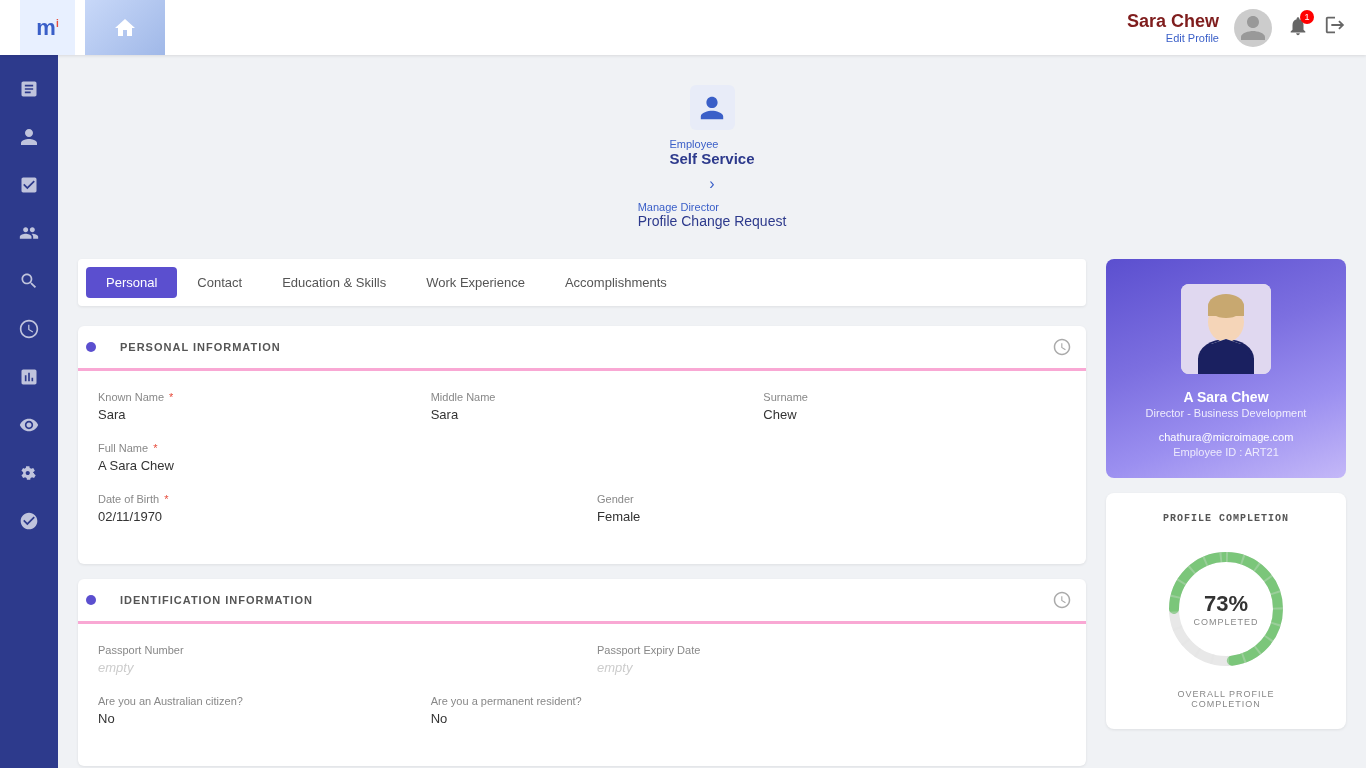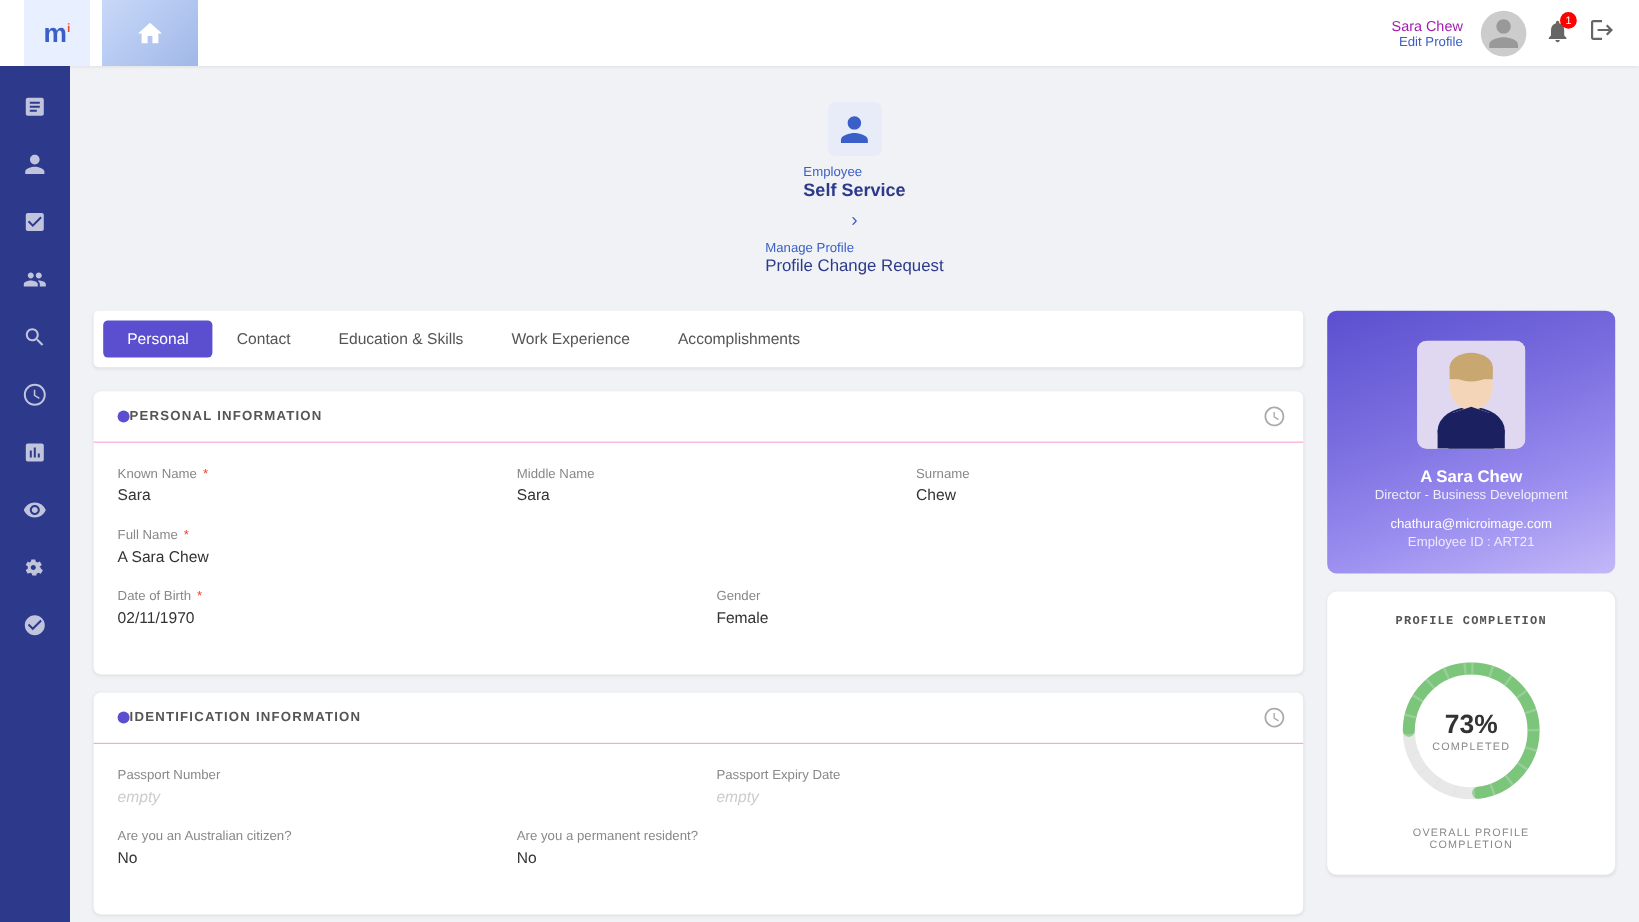--- a/index.html
+++ b/index.html
@@ -27,21 +27,21 @@
     }
     .logo-mi { font-size: 22px; font-weight: bold; color: #3a5fc8; }
     .logo-mi span { color: #e74c3c; font-size: 10px; vertical-align: super; }
     .home-icon-area {
       background: linear-gradient(135deg, #c8d8f8 0%, #a0b8e8 100%);
       width: 80px; height: 55px;
       display: flex; align-items: center; justify-content: center;
     }
     .top-header-right { display: flex; align-items: center; gap: 15px; }
     .user-info { text-align: right; }
-    .user-name { font-weight: 400; color: #a21caf; font-size: 12px; }
+    .user-name { font-weight: 700; color: #7f1d1d; font-size: 18px; }
     .edit-profile { color: #3a5fc8; font-size: 11px; cursor: pointer; }
     .avatar-circle {
       width: 38px; height: 38px; border-radius: 50%; background: #ccc;
       display: flex; align-items: center; justify-content: center; overflow: hidden;
     }
     .notif-icon { position: relative; cursor: pointer; }
     .notif-badge {
       position: absolute; top: -5px; right: -5px;
       background: red; color: white; font-size: 9px;
       border-radius: 50%; width: 14px; height: 14px;
@@ -124,23 +124,23 @@
 
     
     .form-section {
       background: #fff;
       border-radius: 6px;
       margin-bottom: 15px;
       box-shadow: 0 1px 3px rgba(0,0,0,0.08);
       position: relative;
     }
     .section-header {
-      display: flex; align-items: center; gap: 0;
-      padding: 15px 20px;
-      border-bottom: 1px solid #f9a8d4;
+      display: flex; align-items: center; gap: 24px;
+      padding: 15px 8px;
+      border-bottom: 3px solid #f9a8d4;
     }
     .section-dot { width: 10px; height: 10px; border-radius: 50%; background: #5b4fcf; flex-shrink: 0; }
     .section-title { font-size: 11px; font-weight: 700; color: #555; letter-spacing: 1px; text-transform: uppercase; }
     .section-body { padding: 20px; }
     .section-clock {
       position: absolute; top: 12px; right: 15px;
       color: #aaa; font-size: 16px; cursor: pointer;
     }
 
     .form-row { display: flex; gap: 30px; margin-bottom: 20px; }
@@ -302,21 +302,21 @@
       <svg width="28" height="28" viewBox="0 0 24 24" fill="#3a5fc8">
           <path d="M12 12c2.7 0 4.8-2.1 4.8-4.8S14.7 2.4 12 2.4 7.2 4.5 7.2 7.2 9.3 12 12 12zm0 2.4c-3.2 0-9.6 1.6-9.6 4.8v2.4h19.2v-2.4c0-3.2-6.4-4.8-9.6-4.8z"></path>
         </svg>
     </div>
     <div class="breadcrumb-text">
       <span class="breadcrumb-employee">Employee</span>
       <span class="breadcrumb-self-service">Self Service</span>
     </div>
     <span class="breadcrumb-arrow">›</span>
     <div class="breadcrumb-manage">
-      <span class="breadcrumb-manage-profile">Manage Profile</span>
+      <span class="breadcrumb-manage-profile">Manage Director</span>
       <span class="breadcrumb-change-request">Profile Change Request</span>
     </div>
   </div>
 
   <div class="content-layout">
     <div class="form-area">
 
       <div class="tabs">
         <div class="tab active">Personal</div>
         <div class="tab">Contact</div>

